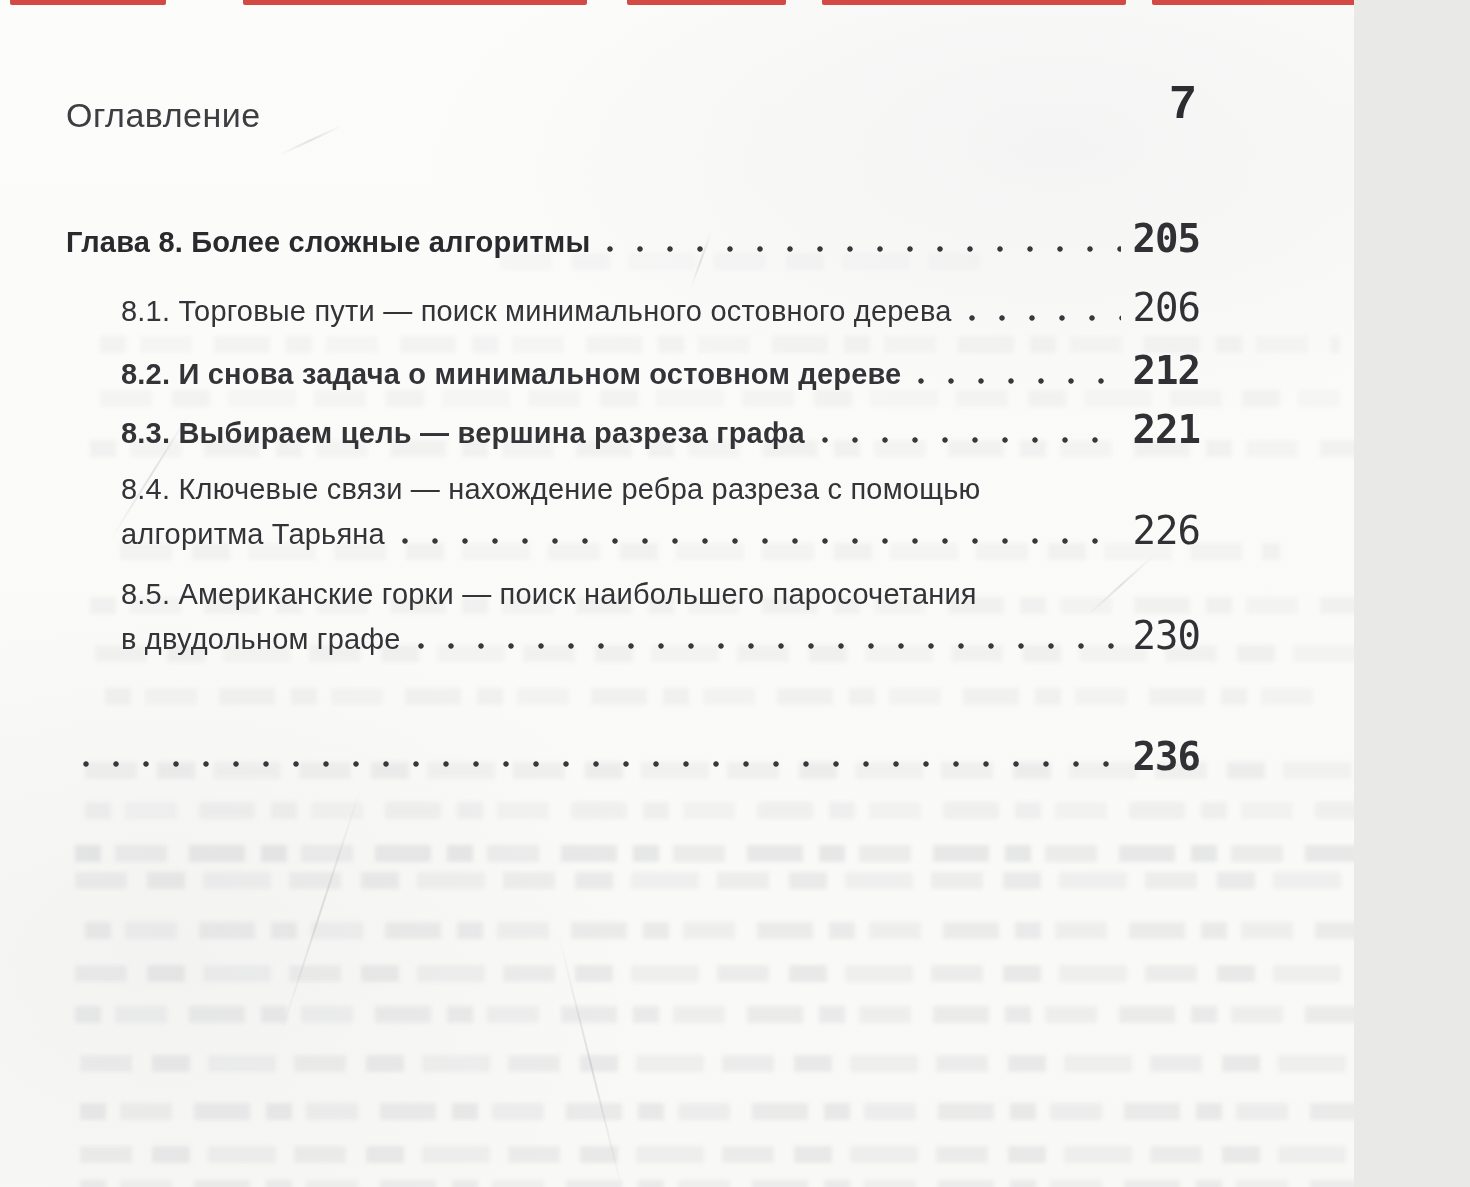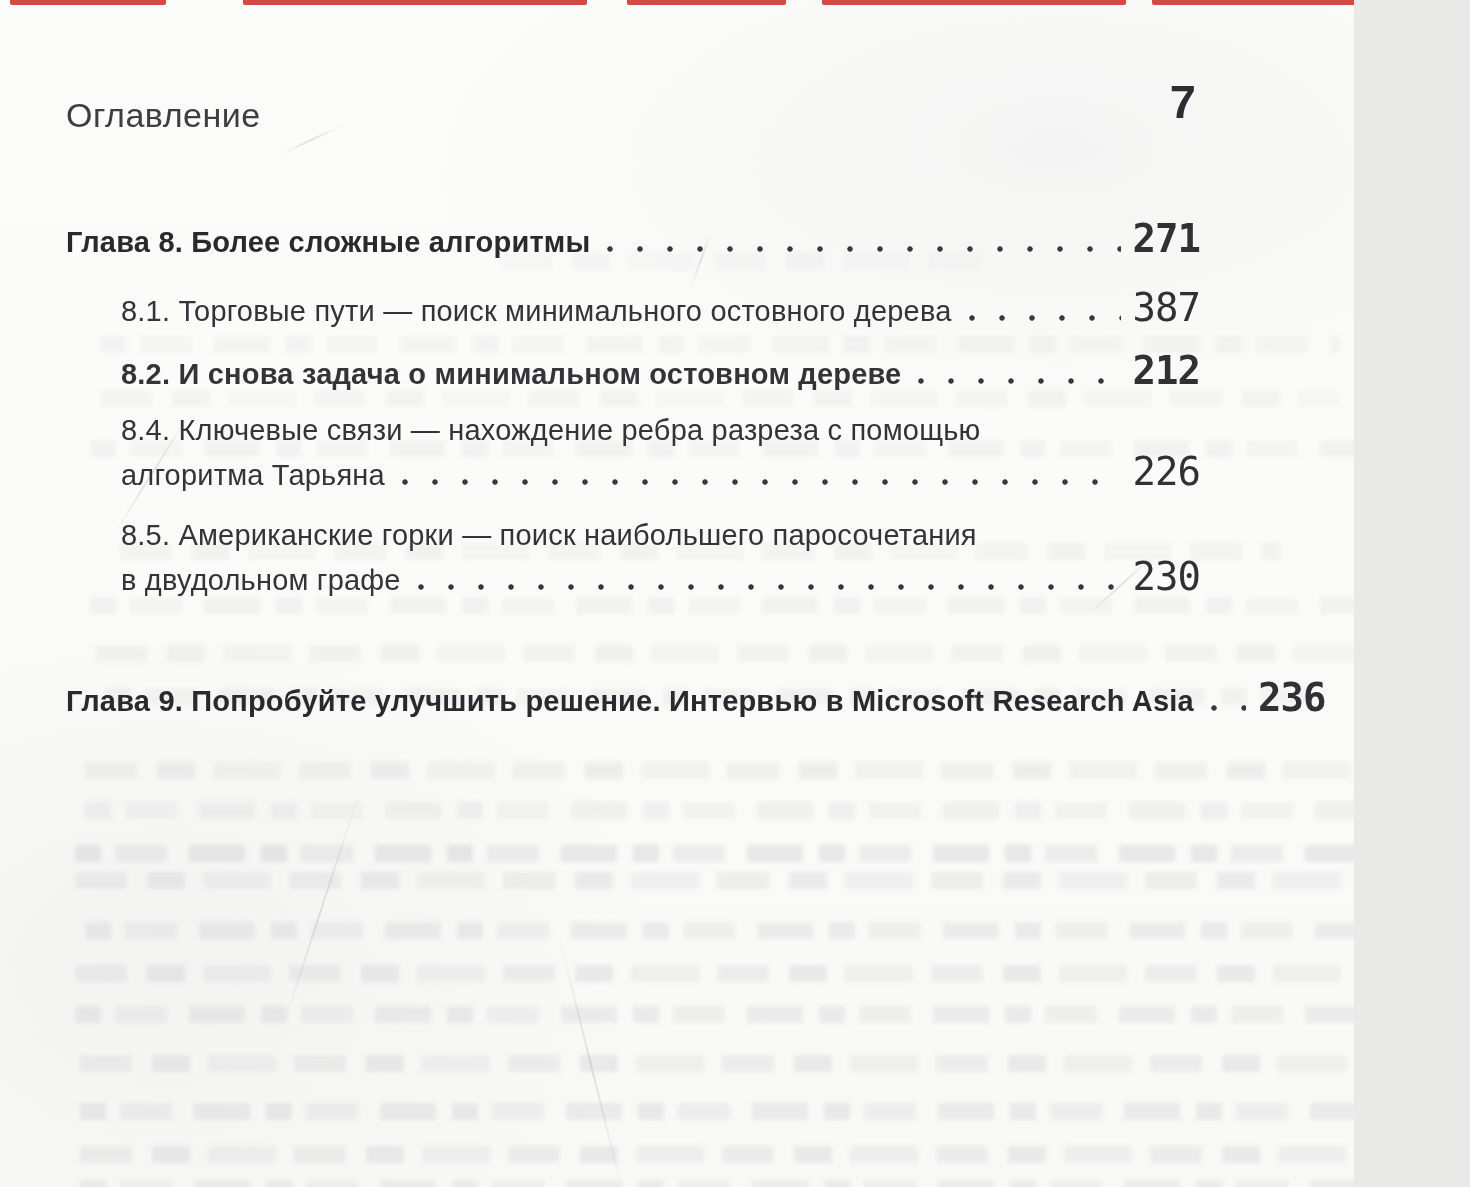--- a/index.html
+++ b/index.html
@@ -127,54 +127,58 @@
   </div>
 
   <div class="running-head">Оглавление</div>
   <div class="folio">7</div>
 
   <div class="toc">
 
     <div class="row chapter mb32">
       <span class="t">Глава 8. Более сложные алгоритмы</span>
       <span class="leader"></span>
-      <span class="num">271</span>
+      <span class="num">205</span>
     </div>
 
     <div class="row sub mb26">
       <span class="t">8.1. Торговые пути — поиск минимального остовного дерева</span>
       <span class="leader"></span>
-      <span class="num">387</span>
+      <span class="num">206</span>
     </div>
 
     <div class="row sub mb22">
       <span class="t">8.2. И снова задача о минимальном остовном дереве</span>
       <span class="leader"></span>
       <span class="num">212</span>
     </div>
 
+    <div class="row sub mb22">
+      <span class="t">8.3. Выбираем цель — вершина разреза графа</span>
+      <span class="leader"></span>
+      <span class="num">221</span>
+    </div>
 
     <div class="row sub mb8">
       <span class="t">8.4. Ключевые связи — нахождение ребра разреза с помощью</span>
     </div>
     <div class="row sub mb26">
       <span class="t">алгоритма Тарьяна</span>
       <span class="leader"></span>
       <span class="num">226</span>
     </div>
 
     <div class="row sub mb8">
       <span class="t">8.5. Американские горки — поиск наибольшего паросочетания</span>
     </div>
     <div class="row sub mb84">
       <span class="t">в двудольном графе</span>
       <span class="leader"></span>
       <span class="num">230</span>
     </div>
 
     <div class="row chapter">
-      <span class="t">Глава 9. Попробуйте улучшить решение. Интервью в Microsoft Research Asia</span>
       <span class="leader"></span>
       <span class="num">236</span>
     </div>
 
   </div>
 </div>
 
 </body></html>

